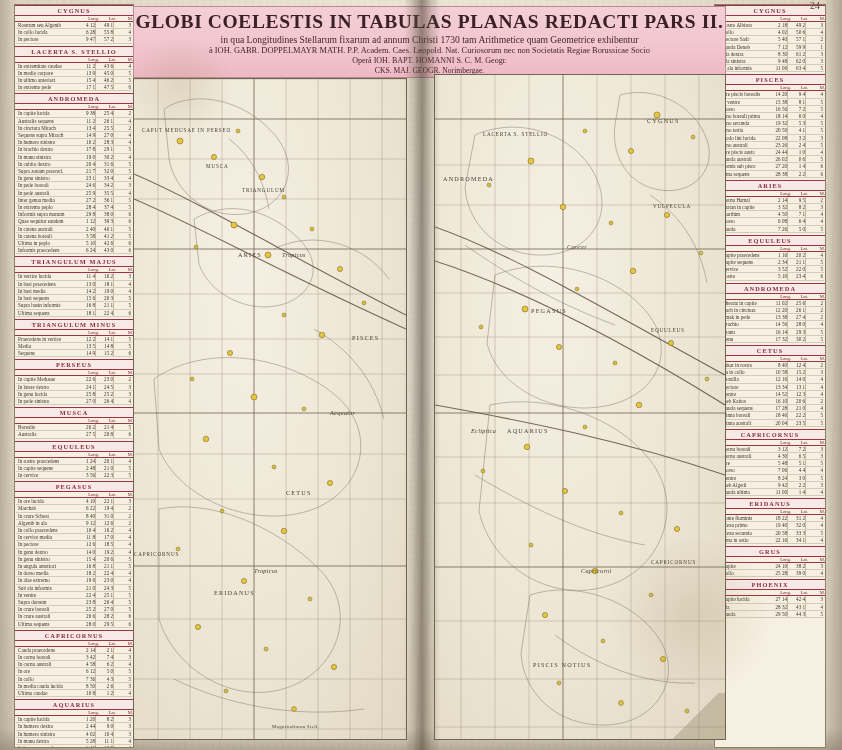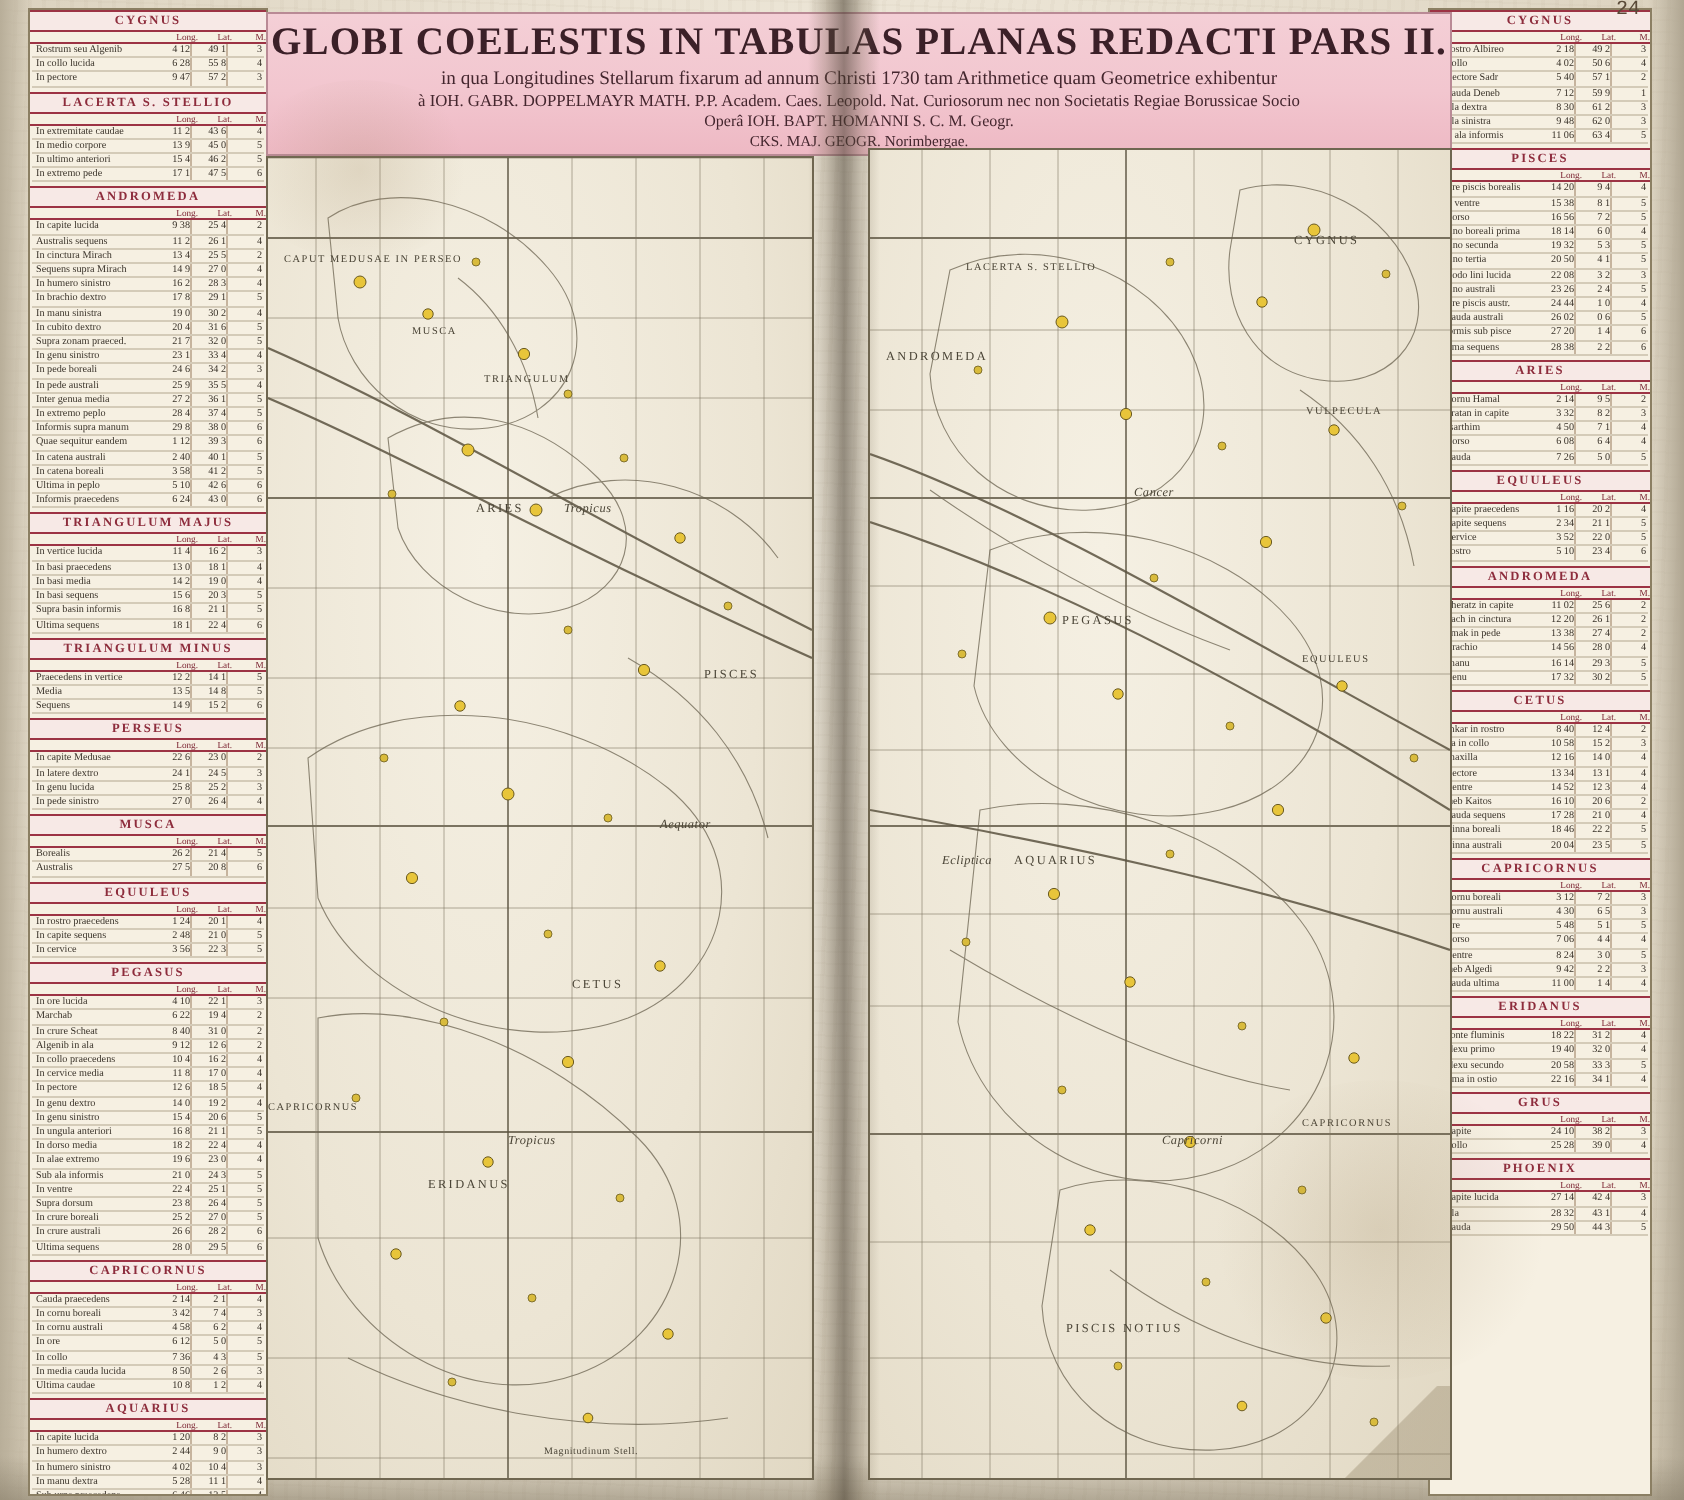--- a/index.html
+++ b/index.html
@@ -105,21 +105,21 @@
   .title-main{
     font-size:19.5px;font-weight:bold;letter-spacing:.6px;margin-top:4px;
     font-variant:small-caps;color:#3b2028;
   }
   .title-sub1{font-size:9.6px;margin-top:1px;color:#44262e;}
   .title-sub2{font-size:8.4px;margin-top:1px;color:#44262e;}
   .title-sub3{font-size:8px;margin-top:1px;color:#44262e;}
   .title-sub4{font-size:7.6px;margin-top:1px;color:#44262e;}
   .plate-num{
     position:absolute;right:22px;top:0;font-size:10px;color:#5a4a38;
-    font-family:Liberation Mono, monospace;
+    font-family:Liberation Serif, serif;
   }
   .scale-note{
     position:absolute;left:138px;bottom:10px;font-size:5px;color:#4a4436;
     letter-spacing:.3px;
   }
   .corner-fold{
     position:absolute;right:0;bottom:0;width:60px;height:46px;
     background:linear-gradient(135deg,rgba(0,0,0,0) 50%, rgba(140,125,95,.35) 51%);
   }
   .stain{

